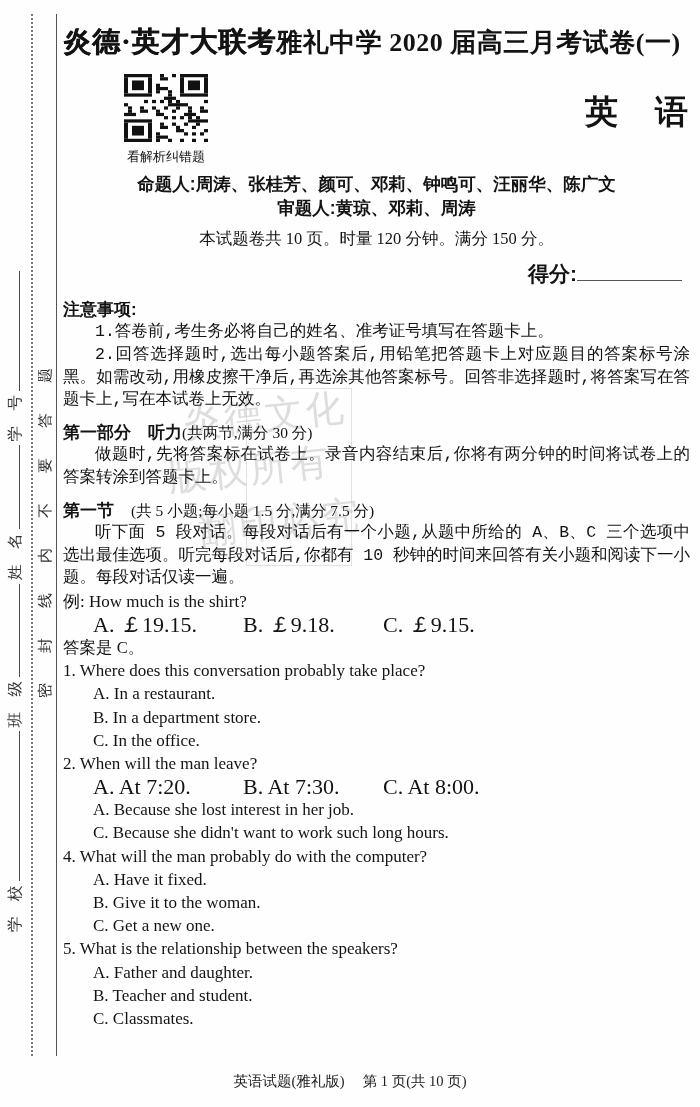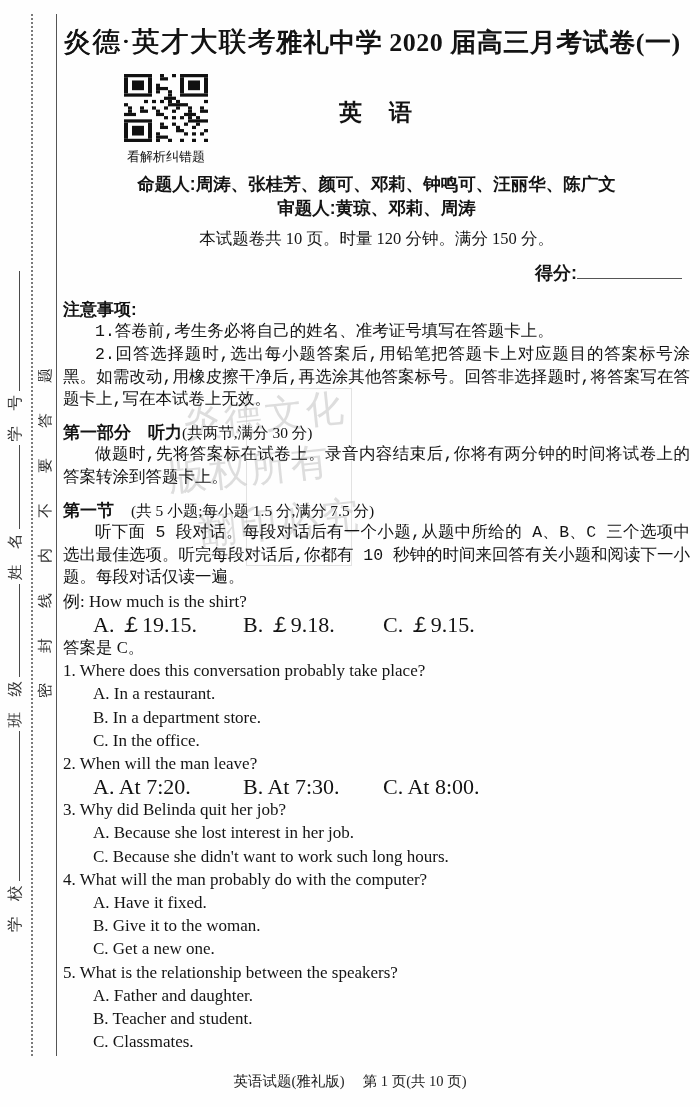--- a/index.html
+++ b/index.html
@@ -29,35 +29,35 @@
   .wm2{left:168px;top:444px;transform:rotate(-6deg);}
   .wm3{left:198px;top:497px;transform:rotate(-6deg);}
   .wm-box{position:absolute;left:246px;top:388px;width:104px;height:176px;
           border:1px solid #e2e2e2;z-index:0;pointer-events:none;}
 
   
   .content{position:absolute;left:63px;top:22px;width:627px;z-index:1;}
   .hei{font-family:"Liberation Sans","DejaVu Sans",sans-serif;font-weight:bold;}
 
   .title{white-space:nowrap;line-height:40px;height:40px;}
-  .title .brand{font-weight:400;font-size:28px;letter-spacing:1px;text-shadow:.6px 0 0 currentColor;text-align:right;}
+  .title .brand{font-weight:700;font-size:28px;letter-spacing:1px;text-shadow:.6px 0 0 currentColor;text-align:right;}
   .title .rest{font-weight:600;font-size:26px;letter-spacing:.5px;}
 
   .head-row{position:relative;height:110px;}
   .qr-wrap{position:absolute;left:55px;top:12px;width:96px;text-align:center;}
   .qr-caption{font-size:13px;margin-top:2px;color:#111;
               font-family:"Liberation Sans","DejaVu Sans",sans-serif;}
-  .subject{text-align:center;padding-top:30px;font-size:23px;font-weight:bold;
+  .subject{text-align:right;padding-top:30px;font-size:33px;font-weight:bold;
            letter-spacing:2px;line-height:40px;}
 
   .setters{ text-align:center;font-size:17.5px;line-height:24px;}
   .reviewers{text-align:center;font-size:17.5px;line-height:24px;}
   .meta{text-align:center;font-size:16.5px;line-height:26px;margin-top:6px;}
 
-  .score-row{text-align:right;padding-right:8px;margin-top:8px;height:26px;font-size:18px;}
+  .score-row{text-align:right;padding-right:8px;margin-top:8px;height:26px;font-size:21px;}
   .score-blank{display:inline-block;width:105px;height:18px;border-bottom:1.5px solid #555;}
 
   .body-cn{font-size:16.5px;line-height:22.8px;text-align:justify;}
   .notice-title{margin-top:12px;font-size:17px;line-height:23px;}
   .indent{text-indent:32px;font-family:Liberation Mono, monospace;}
   .part-heading{font-size:17px;line-height:23px;margin-top:9px;}
   .ph-note{font-weight:normal;font-family:"Liberation Serif","DejaVu Serif",serif;font-size:15.5px;}
 
   .example-line{font-size:17px;line-height:23px;}
   .optrow{padding-left:30px;font-size:22px;line-height:23px;white-space:nowrap;}
@@ -245,21 +245,20 @@
     </div>
 
     <div class="q">
       <div class="stem">2. When will the man leave?</div>
       <div class="optrow">
         <span class="oc1">A. At 7:20.</span><span class="oc2">B. At 7:30.</span><span>C. At 8:00.</span>
       </div>
     </div>
 
     <div class="q">
-      <div class="stem">3. Why did Belinda quit her job?</div>
       <div class="opt">A. Because she lost interest in her job.</div>
       <div class="opt">C. Because she didn't want to work such long hours.</div>
     </div>
 
     <div class="q">
       <div class="stem">4. What will the man probably do with the computer?</div>
       <div class="opt">A. Have it fixed.</div>
       <div class="opt">B. Give it to the woman.</div>
       <div class="opt">C. Get a new one.</div>
     </div>

